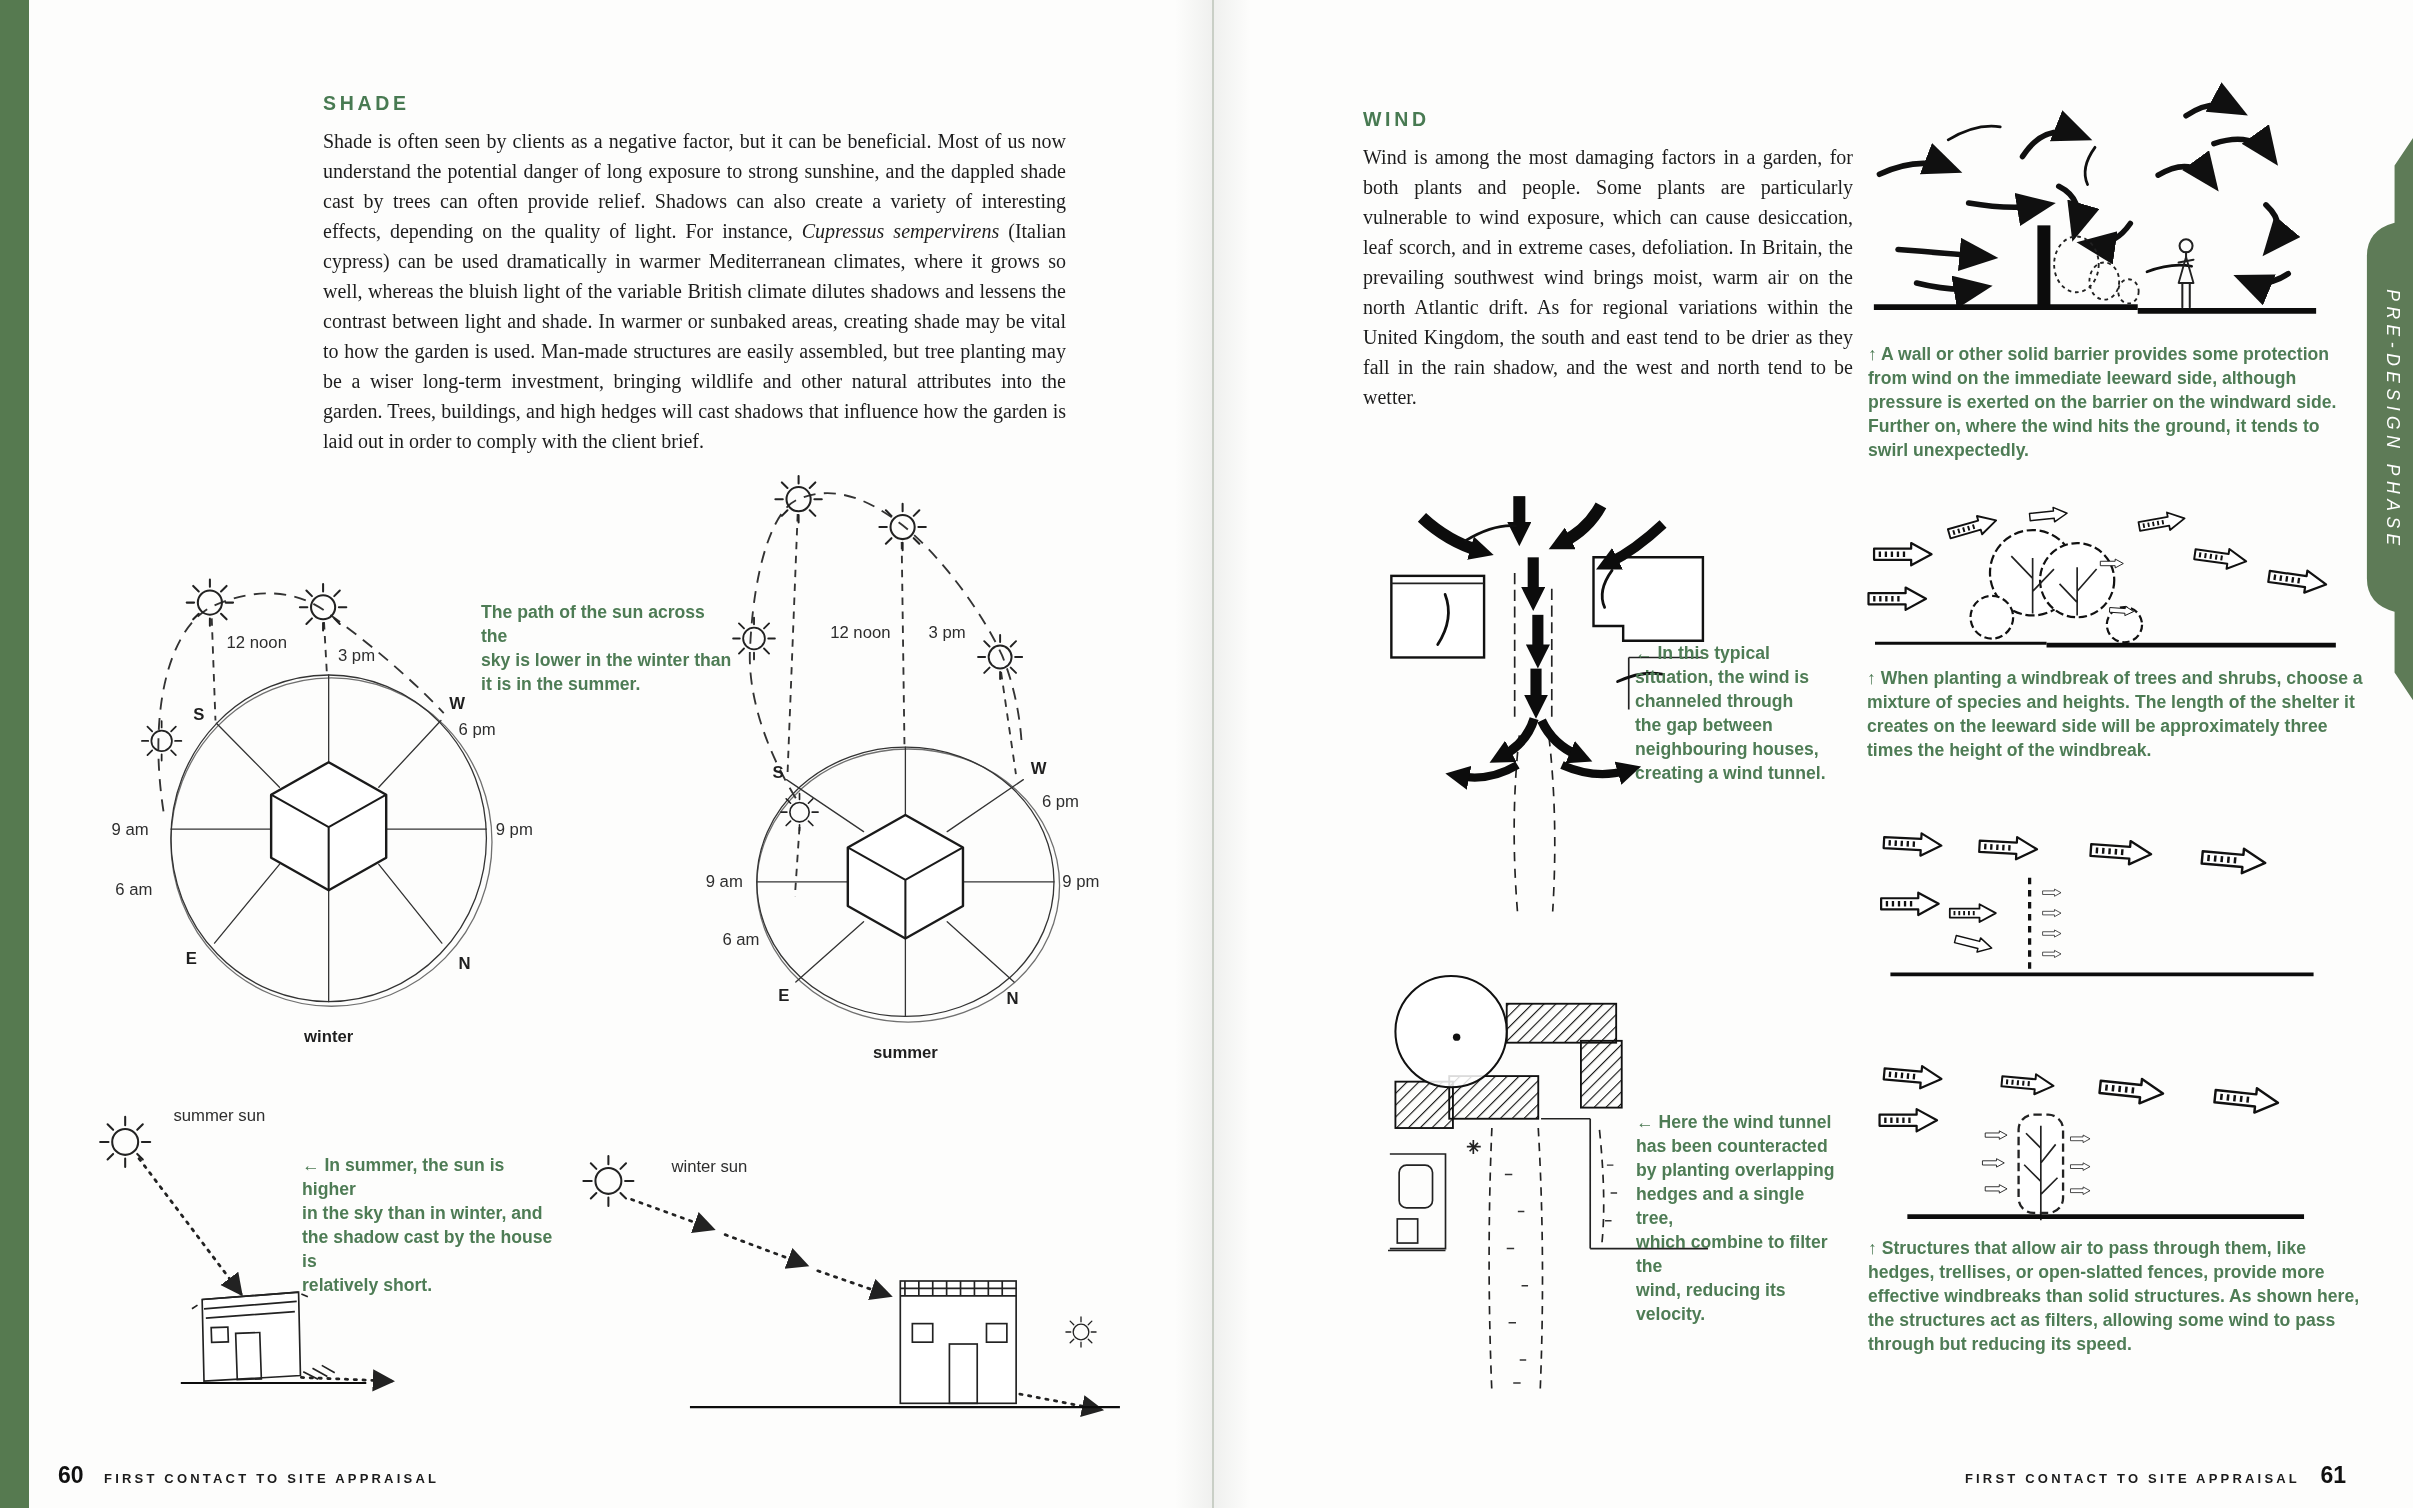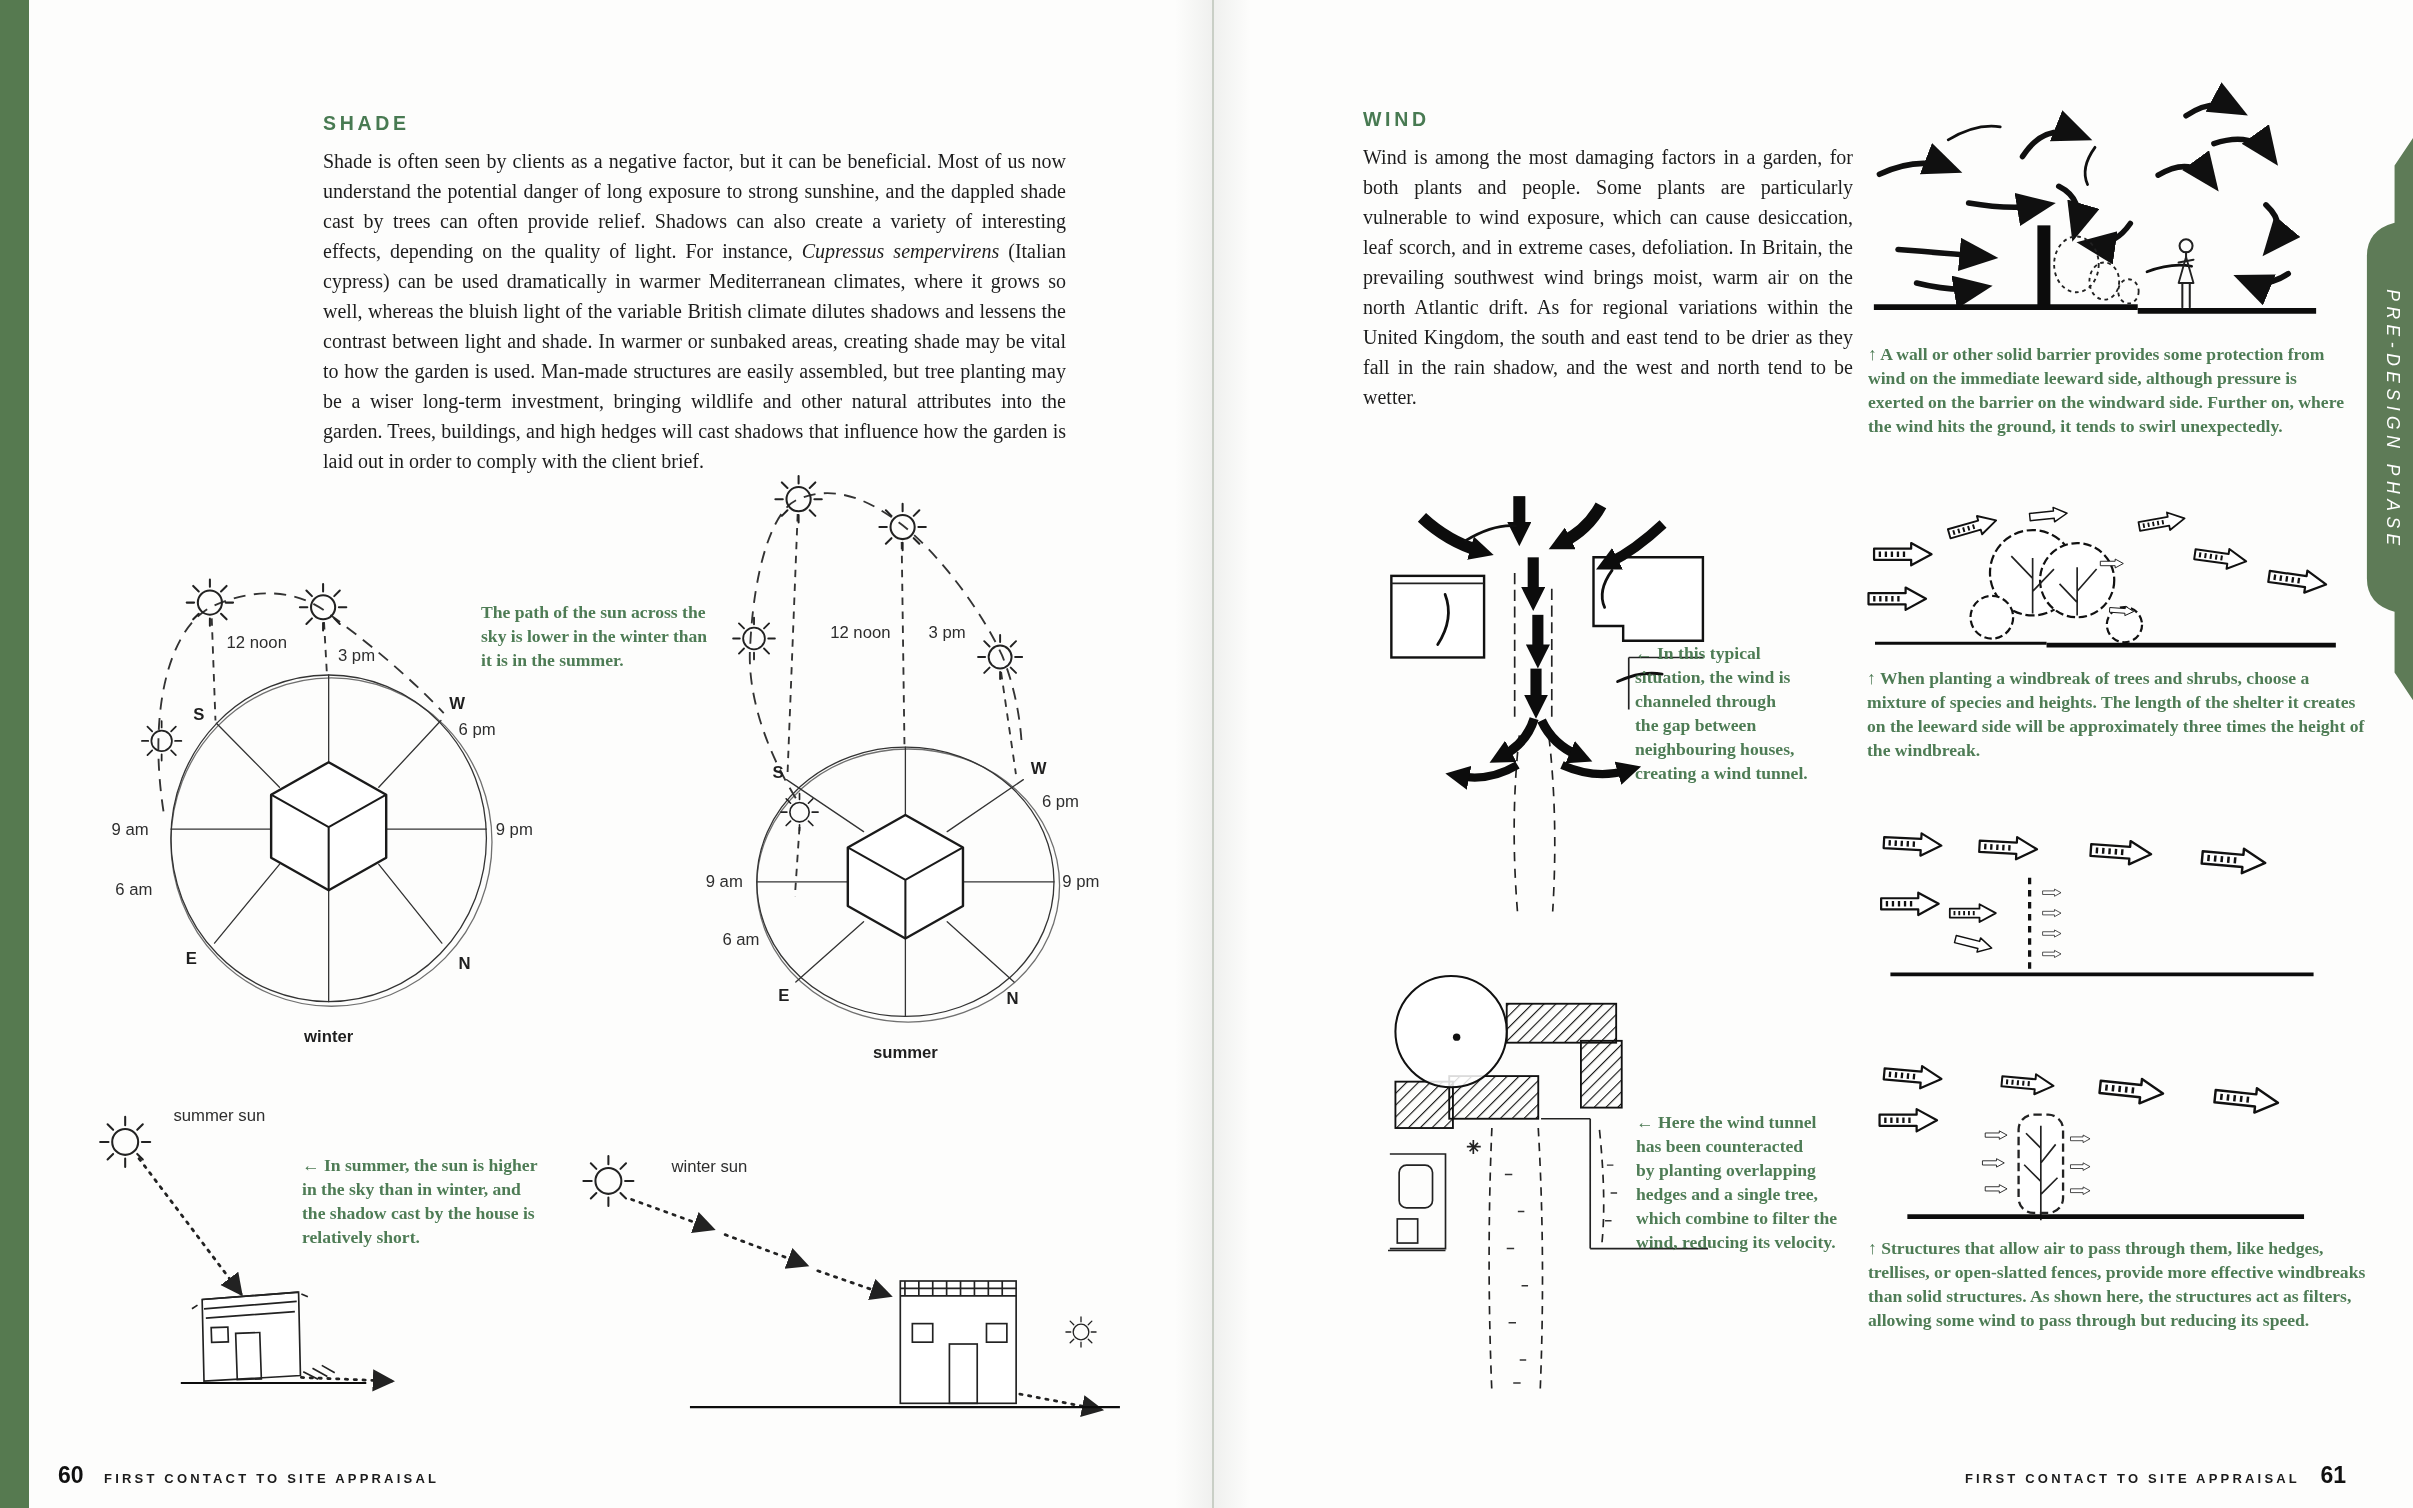--- a/index.html
+++ b/index.html
@@ -14,21 +14,21 @@
      background:linear-gradient(to left,rgba(60,70,60,0),rgba(60,70,60,.07));}
 
   .textcol{position:absolute;}
   h2.sec{font-family:"Liberation Sans",sans-serif;font-size:19.5px;font-weight:700;
      letter-spacing:3.7px;color:#487a52;margin:0 0 11px 0;}
   p.body{font-family:"Liberation Serif",serif;font-size:20px;line-height:30px;
      color:#1d1d1d;text-align:justify;margin:0;}
   p.body i{font-style:italic;}
   p.indent{text-indent:28px;}
 
-  .caption{position:absolute;font-family:Liberation Serif, serif;font-size:17.6px;
+  .caption{position:absolute;font-family:Liberation Sans, sans-serif;font-size:17.6px;
      line-height:24px;font-weight:600;color:#4e7c55;white-space:pre-line;}
 
   svg{position:absolute;overflow:visible;}
   svg text{font-family:"Liberation Sans",sans-serif;font-size:18px;fill:#2e2e2e;}
   svg text.bold{font-weight:700;fill:#1f1f1f;}
   .inkline{fill:none;stroke:#222;stroke-width:2.2;stroke-linecap:round;}
   .inkthin{fill:none;stroke:#333;stroke-width:1.4;stroke-linecap:round;}
   .cube{fill:#fff;stroke:#1a1a1a;stroke-width:2.6;stroke-linejoin:round;}
   .cubein{fill:none;stroke:#1a1a1a;stroke-width:2.2;}
   .dash{fill:none;stroke:#333;stroke-width:2;stroke-dasharray:13 9;}
@@ -53,21 +53,21 @@
 </style>
 </head>
 <body>
 
 <div id="page">
   <div class="edge-bar"></div>
   <div class="gutter-shade-l"></div>
   <div class="gutter-shade-r"></div>
   <div class="gutter"></div>
 
-  <section class="textcol" style="left:323px;top:112px;width:743px">
+  <section class="textcol" style="left:323px;top:92px;width:743px">
     <h2 class="sec">SHADE</h2>
     <p class="body"><span>Shade is often seen by clients as a negative factor, but it can be beneficial. Most of us now understand the potential danger of long exposure to strong sunshine, and the dappled shade cast by trees can often provide relief. Shadows can also create a variety of interesting effects, depending on the quality of light. For instance, </span><i>Cupressus sempervirens</i><span> (Italian cypress) can be used dramatically in warmer Mediterranean climates, where it grows so well, whereas the bluish light of the variable British climate dilutes shadows and lessens the contrast between light and shade. In warmer or sunbaked areas, creating shade may be vital to how the garden is used. Man-made structures are easily assembled, but tree planting may be a wiser long-term investment, bringing wildlife and other natural attributes into the garden. Trees, buildings, and high hedges will cast shadows that influence how the garden is laid out in order to comply with the client brief.</span></p>
   </section>
 
   <div class="caption" style="left:481px;top:600px;width:255px">The path of the sun across the
 sky is lower in the winter than
 it is in the summer.</div>
 
   <svg style="left:91px;top:572px" width="441" height="515" viewBox="0 0 475 555">
     <ellipse cx="256" cy="287" rx="170" ry="176" class="inkthin"></ellipse>

